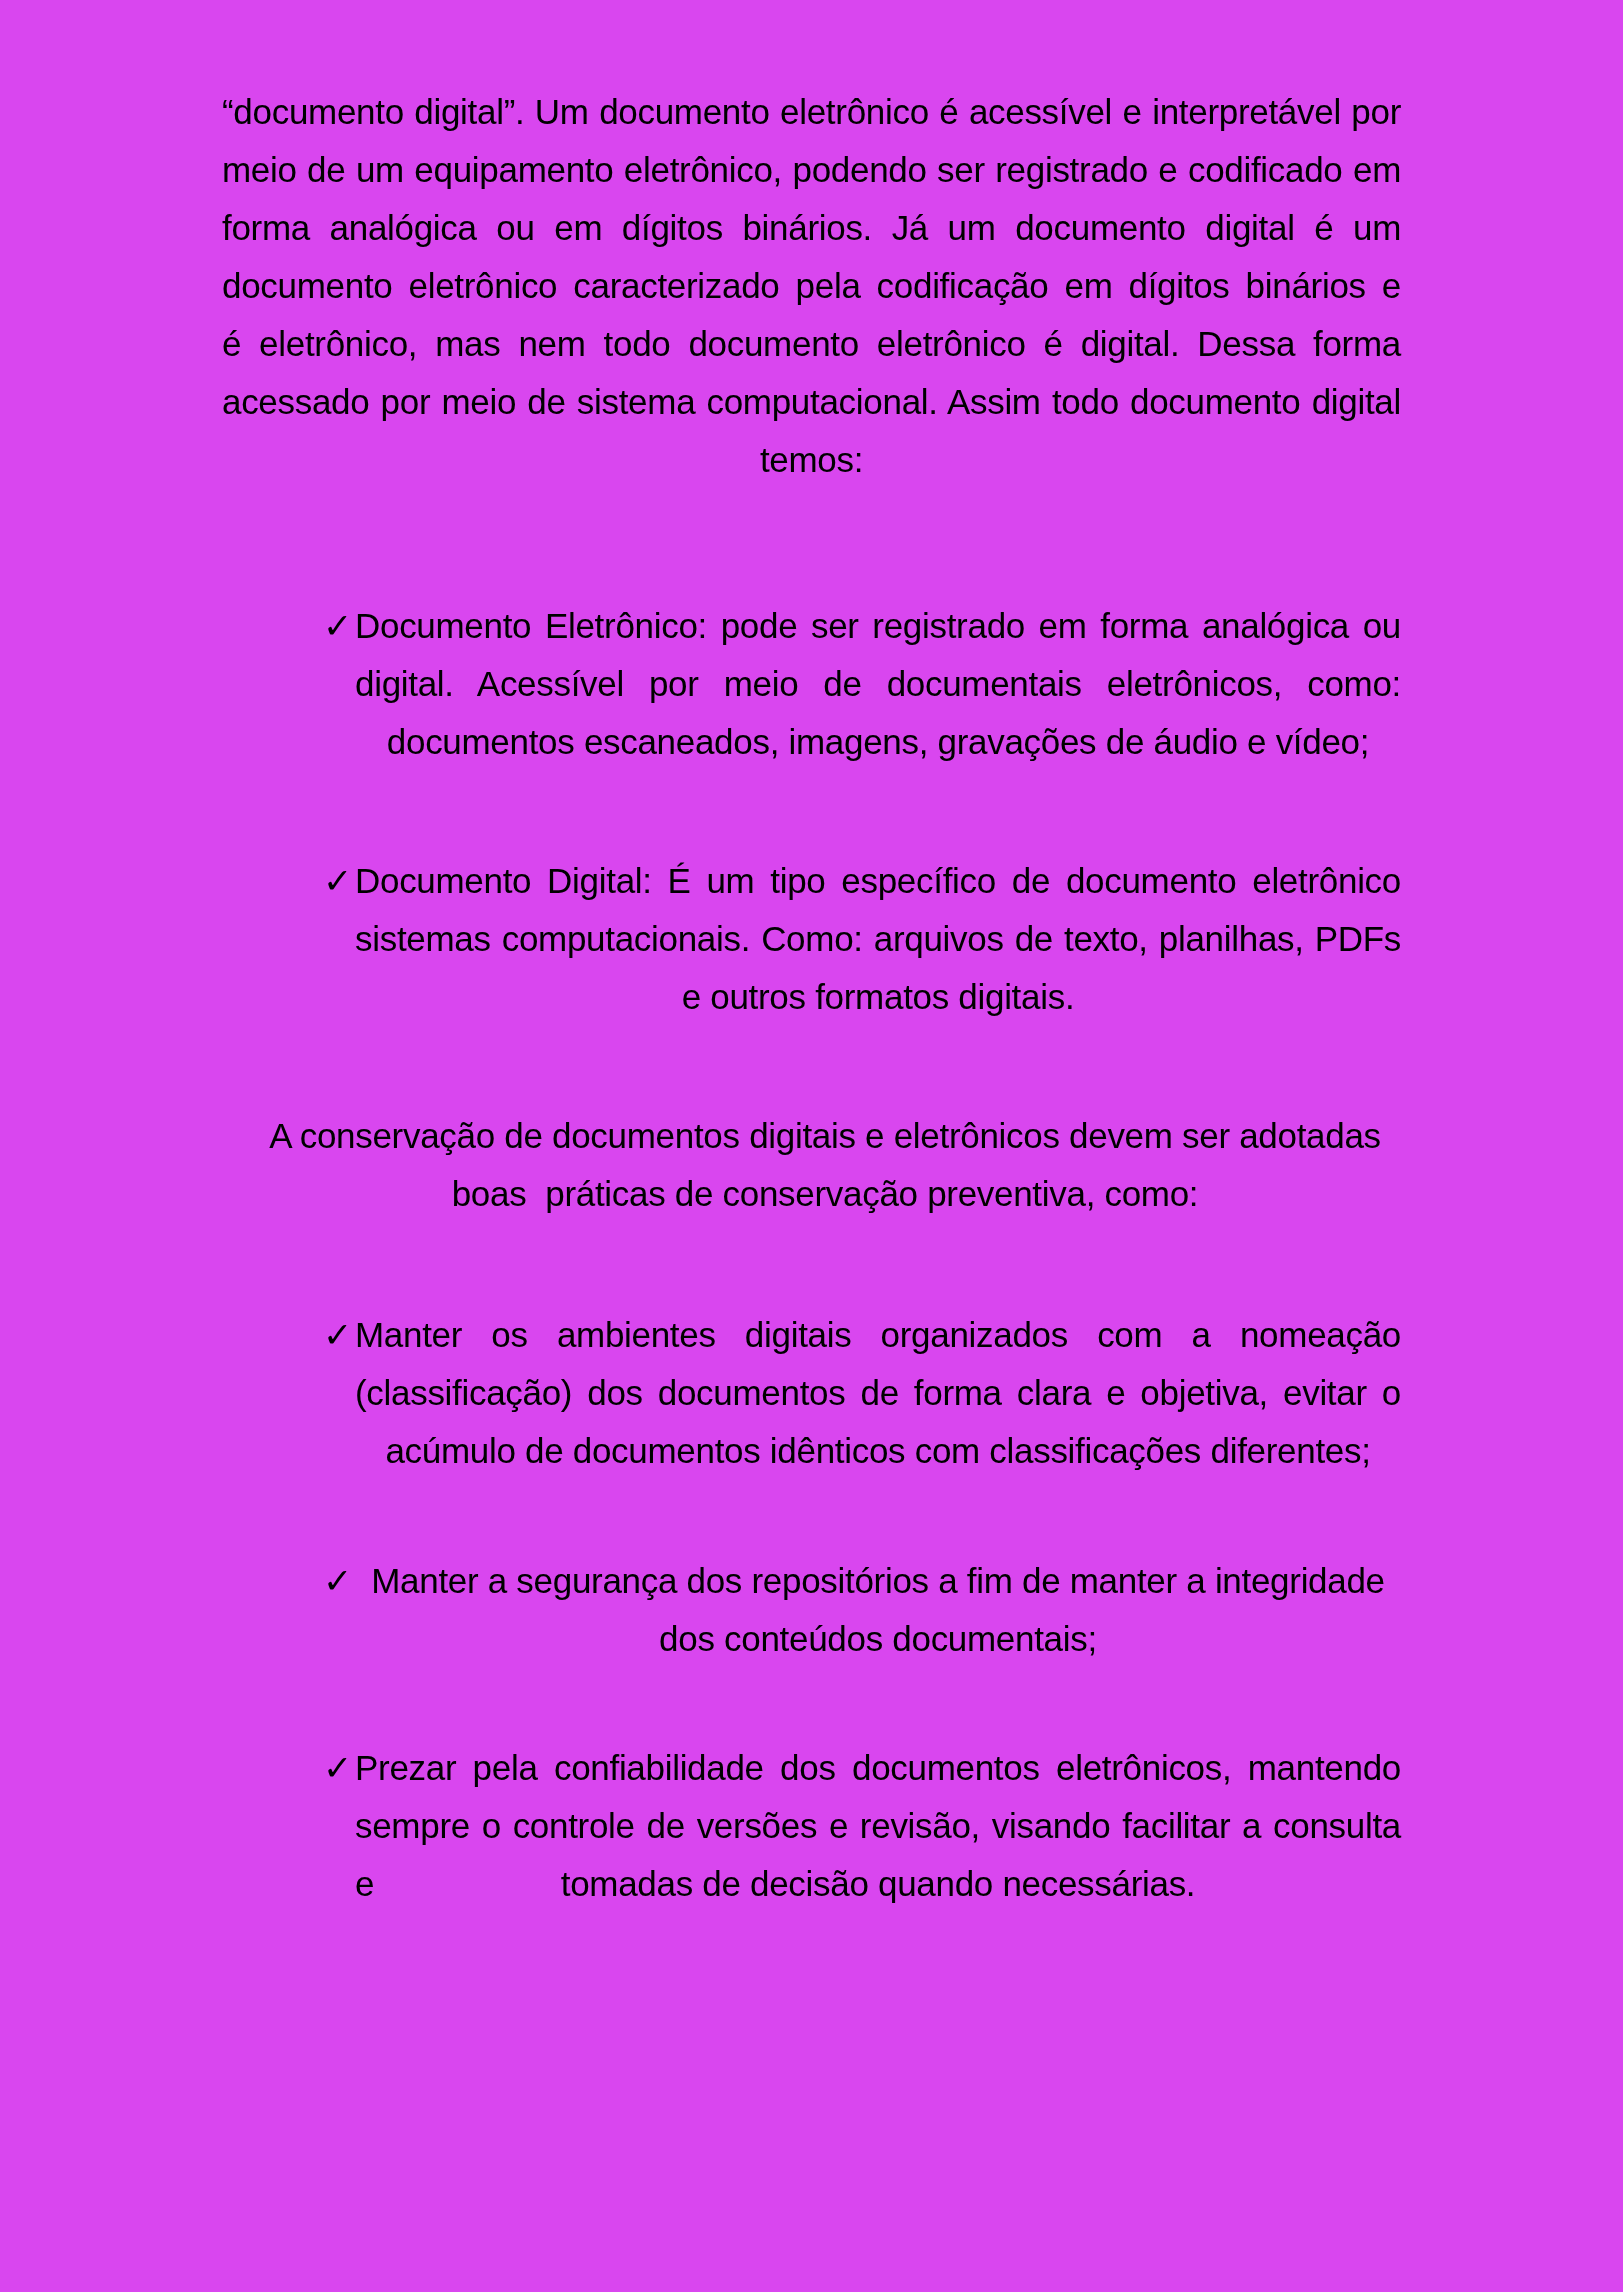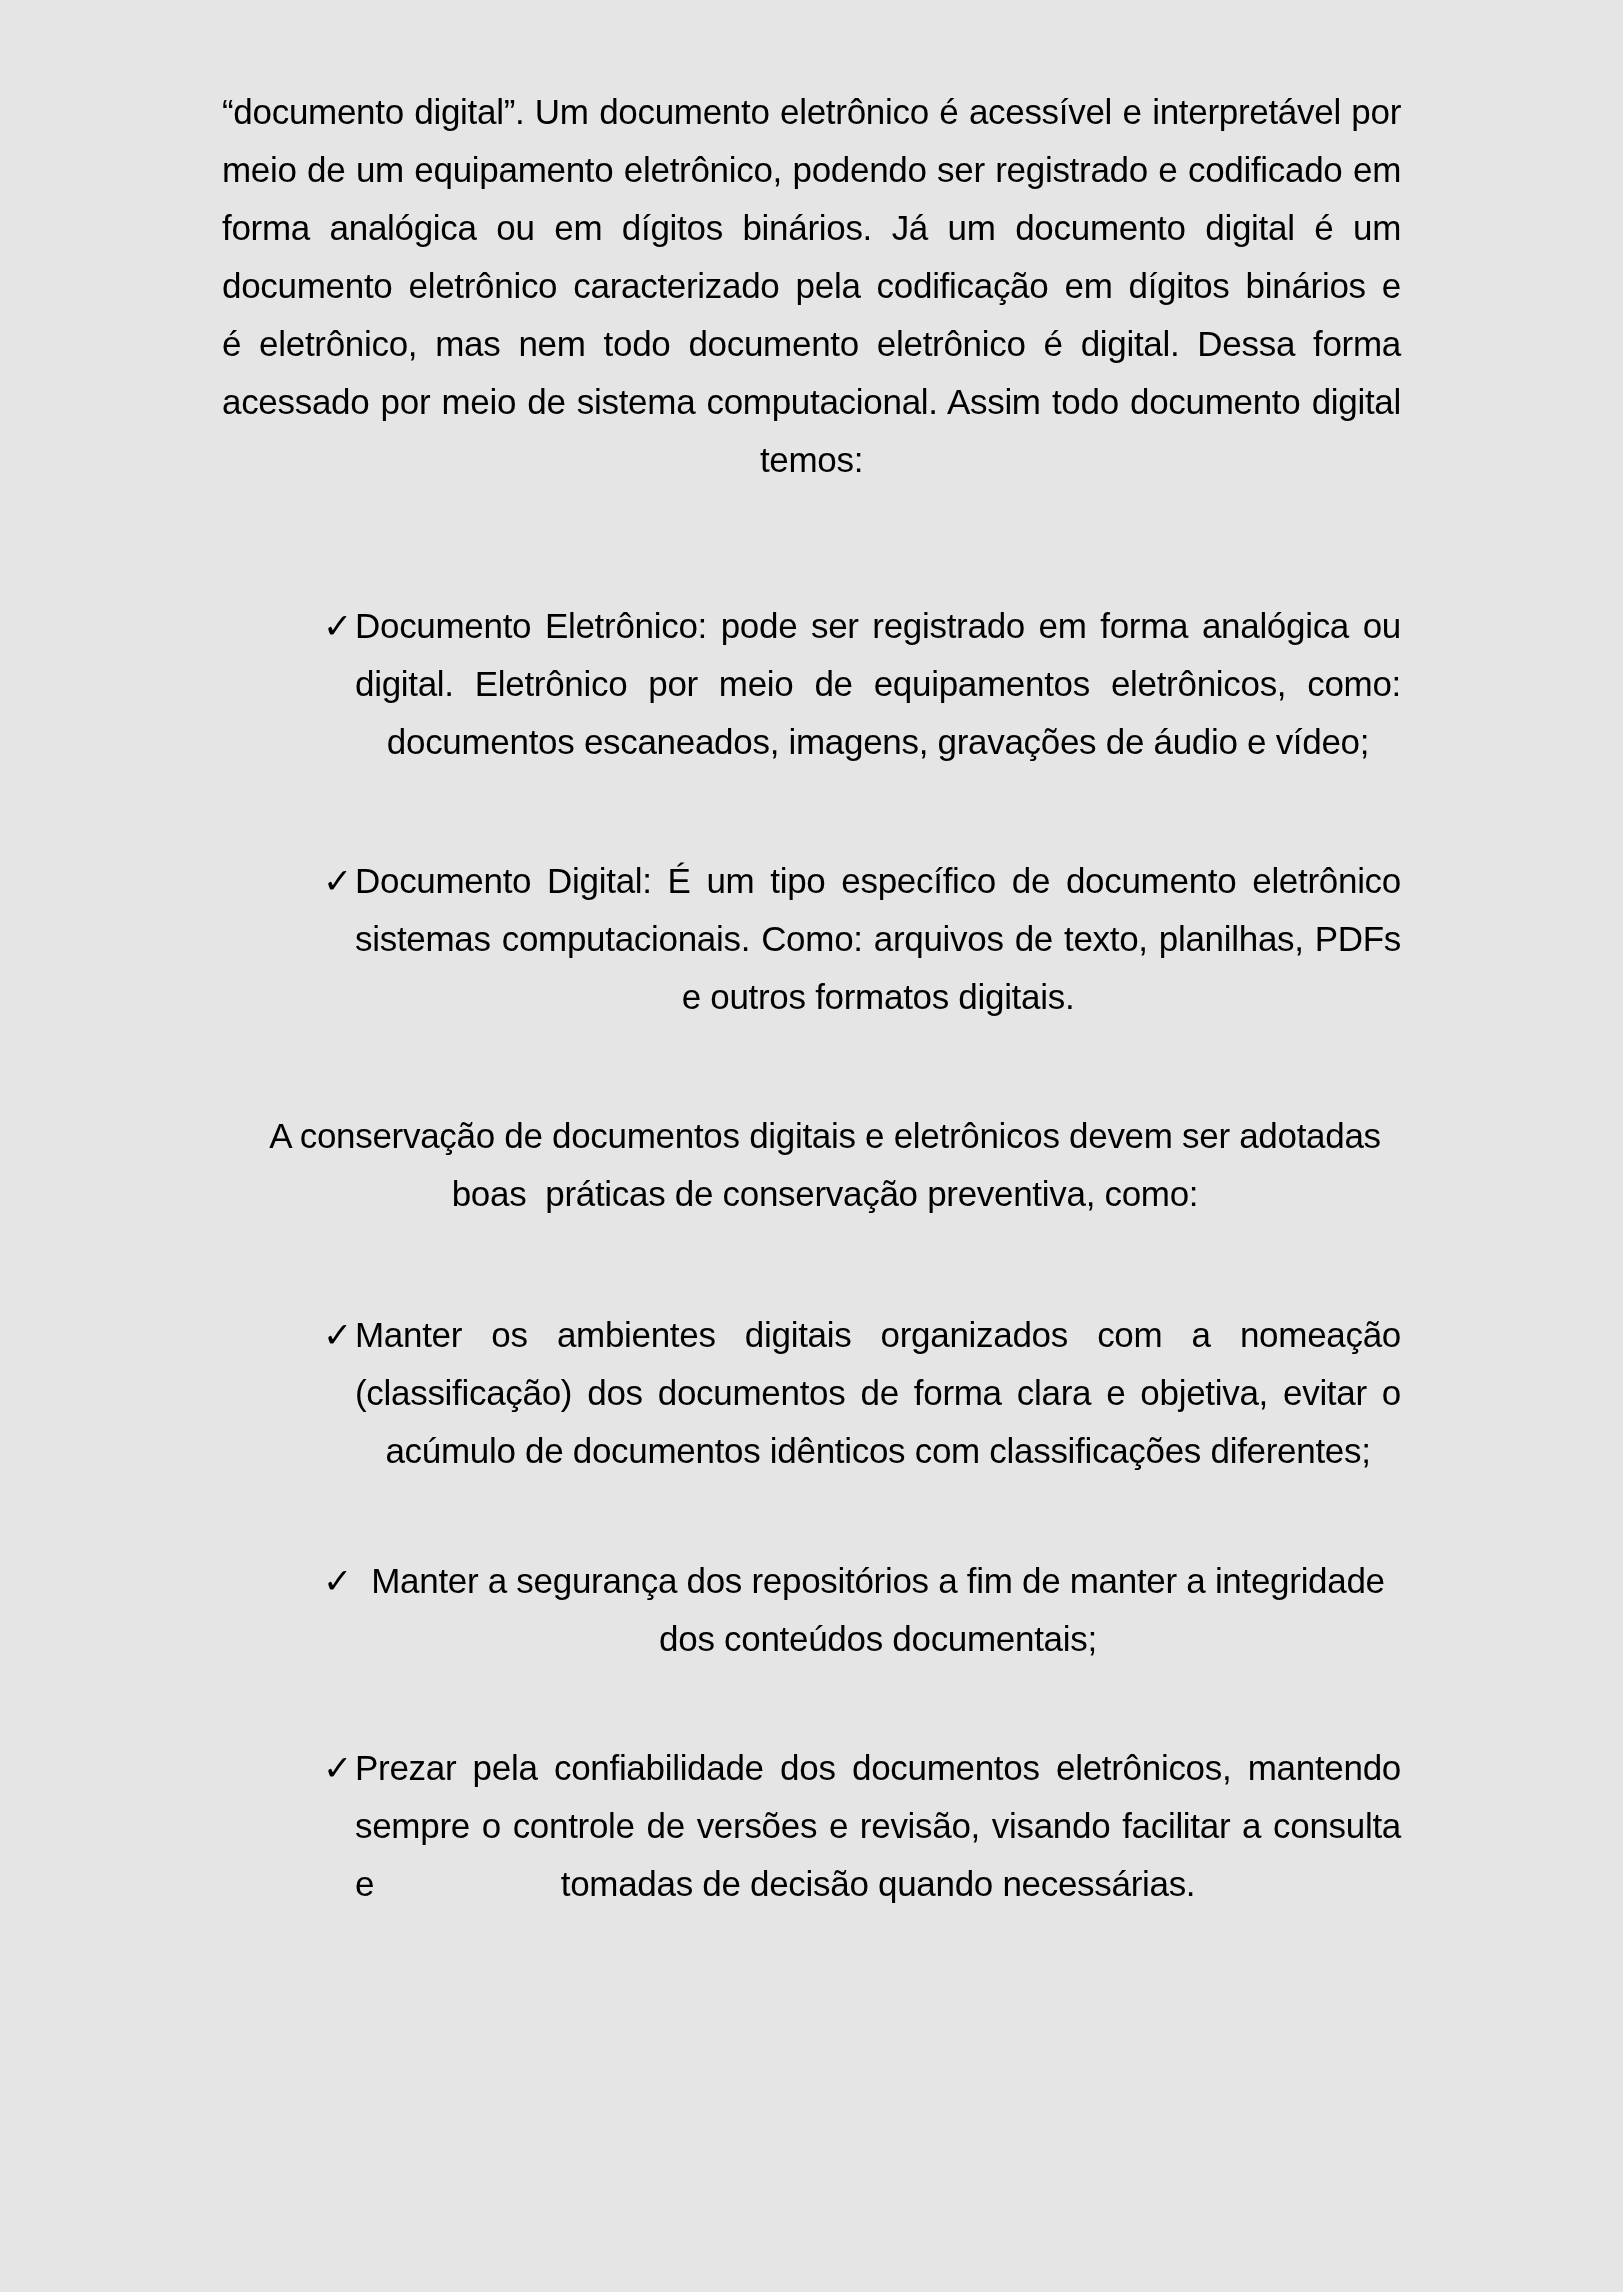--- a/index.html
+++ b/index.html
@@ -4,21 +4,21 @@
 <style>
   html, body {
     margin: 0;
     padding: 0;
     background: #ffffff;
   }
   .page {
     position: relative;
     width: 1623px;
     height: 2293px;
-    background: #e5e5e5;
+    background: #d946ef;
     color: #000000;
     font-family: "Liberation Sans", "DejaVu Sans", sans-serif;
     font-size: 35px;
     letter-spacing: -0.3px;
     overflow: hidden;
   }
   .content {
     padding: 83px 222px 0 222px;
   }
   .ln {
@@ -64,21 +64,21 @@
       <div class="ln jl">forma analógica ou em dígitos binários. Já um documento digital é um</div>
       <div class="ln jl">documento eletrônico caracterizado pela codificação em dígitos binários e</div>
       <div class="ln jl">é eletrônico, mas nem todo documento eletrônico é digital. Dessa forma</div>
       <div class="ln jl">acessado por meio de sistema computacional. Assim todo documento digital</div>
       <div class="ln">temos:</div>
     </div>
 
     <div class="bullet gap-a">
       <span class="check">✓</span>
       <div class="ln jl"><span class="bold">Documento Eletrônico</span><span>: pode ser registrado em forma analógica ou</span></div>
-      <div class="ln jl">digital. Eletrônico por meio de equipamentos eletrônicos, como:</div>
+      <div class="ln jl">digital. Acessível por meio de documentais eletrônicos, como:</div>
       <div class="ln">documentos escaneados, imagens, gravações de áudio e vídeo;</div>
     </div>
 
     <div class="bullet gap-b">
       <span class="check">✓</span>
       <div class="ln jl"><span class="bold">Documento Digital</span><span>: É um tipo específico de documento eletrônico</span></div>
       <div class="ln jl">sistemas computacionais. Como: arquivos de texto, planilhas, PDFs</div>
       <div class="ln">e outros formatos digitais.</div>
     </div>
 

